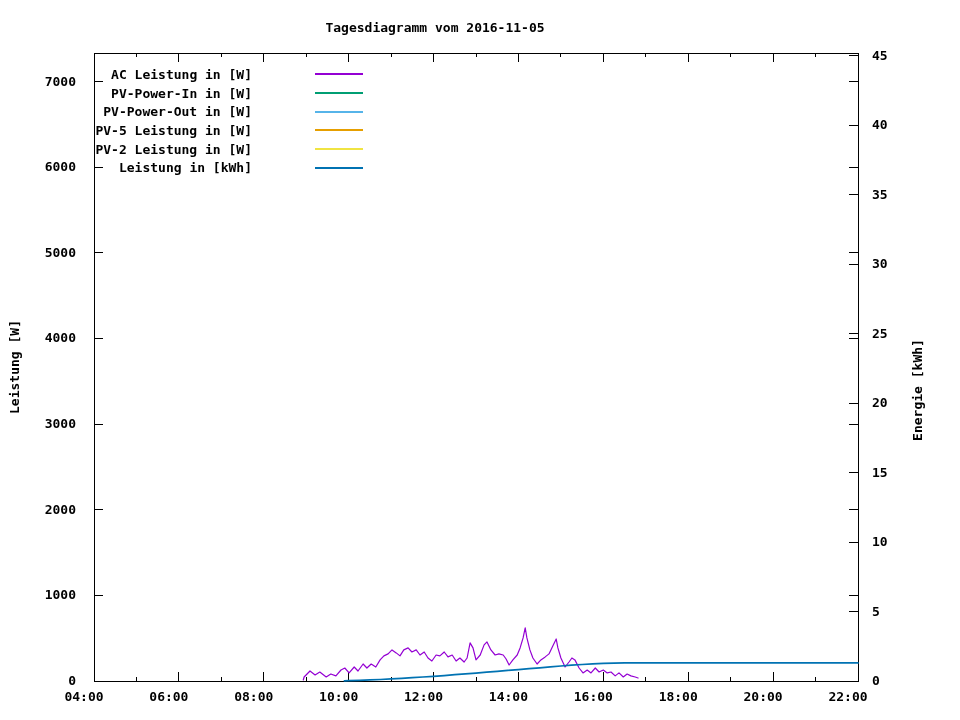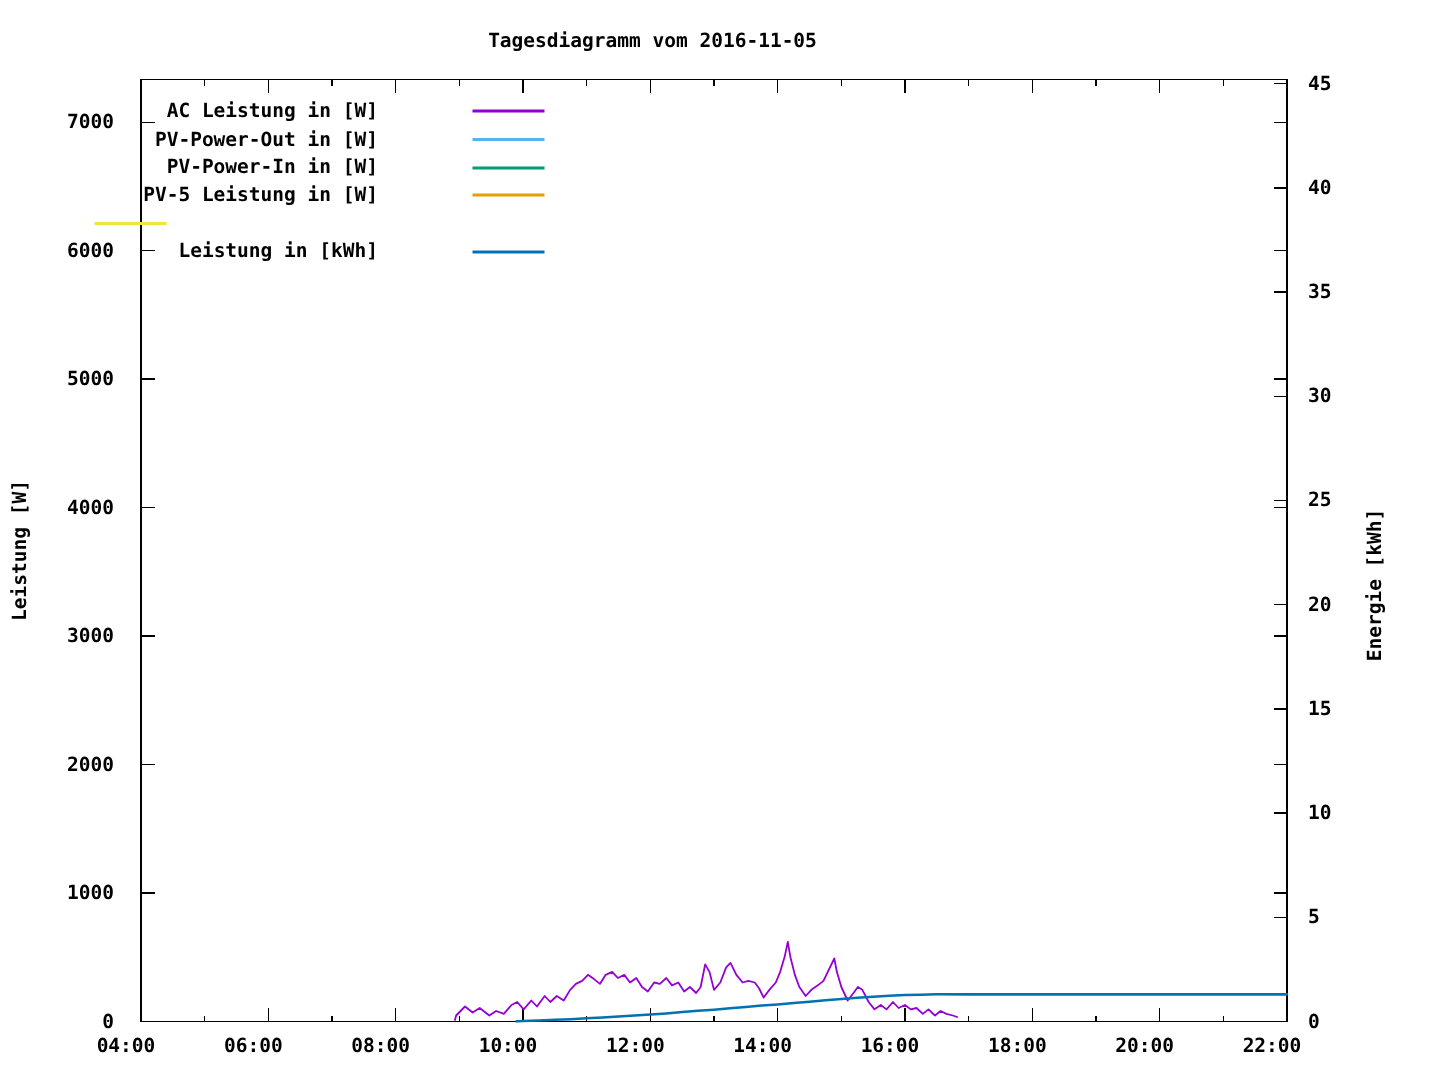--- a/index.html
+++ b/index.html
@@ -135,32 +135,33 @@
       <polyline points="303.3,680.0 304.1,677.0 310.0,671.0 315.1,675.0 319.8,672.0 326.2,677.0 330.8,674.0 335.9,675.9 341.0,670.0 344.8,668.0 349.1,672.9 354.2,667.0 358.0,671.0 363.1,664.0 366.9,668.0 371.2,664.0 375.8,667.0 380.1,659.9 383.9,655.9 388.1,653.9 392.0,649.9 396.2,652.9 400.0,655.9 403.8,649.9 408.1,647.9 411.9,652.0 416.2,649.9 420.0,655.0 424.2,652.0 428.0,658.0 431.9,661.0 436.1,655.0 439.9,655.9 444.2,652.0 448.0,656.9 452.2,655.0 456.1,661.0 459.9,658.0 464.1,662.0 467.1,658.0 470.1,642.9 473.0,647.9 476.0,659.9 480.2,655.0 484.1,644.9 487.0,641.9 490.9,649.9 495.1,655.0 498.9,653.9 503.2,655.0 506.1,659.0 509.1,665.0 512.9,659.9 517.2,655.0 520.1,647.9 523.1,637.9 525.2,627.9 526.9,637.9 529.9,649.9 532.9,658.0 537.1,664.0 540.9,659.9 545.2,656.9 549.0,653.9 552.8,645.9 556.2,639.0 557.9,647.9 560.9,658.0 565.1,667.0 569.0,662.0 571.9,658.0 574.9,659.9 579.1,668.0 583.0,672.9 587.2,670.0 591.0,672.9 595.3,668.0 599.1,672.0 603.3,670.0 607.2,672.9 611.0,672.0 615.2,675.9 619.0,672.9 623.3,677.0 627.1,674.0 630.9,675.9 635.2,677.0 638.1,678.0" fill="none" stroke="#9400d3" stroke-width="1.2" stroke-linejoin="round" stroke-linecap="round"></polyline>
       <polyline points="344.4,680.9 348.7,680.7 359.3,680.3 369.9,679.9 380.5,679.5 391.1,678.9 401.7,678.4 412.3,677.7 422.9,677.0 433.6,676.3 444.2,675.6 454.8,674.7 465.4,673.9 476.0,673.1 486.6,672.1 497.2,671.3 507.8,670.4 518.4,669.6 529.1,668.6 539.7,667.8 550.3,666.8 560.9,666.0 571.5,665.2 582.1,664.5 592.7,663.8 603.3,663.4 613.9,663.1 624.6,662.9 645.8,662.9 688.2,662.9 730.7,662.9 773.1,662.9 815.6,662.9 858.0,662.9" fill="none" stroke="#0072b2" stroke-width="1.7" stroke-linejoin="round" stroke-linecap="round"></polyline>
     </svg>
 
   <div class="legend">
     <div class="legend-row">
       <span class="legend-label">AC Leistung in [W]</span>
       <span class="legend-line" style="background: rgb(148, 0, 211);"></span>
     </div>
     <div class="legend-row">
+      <span class="legend-label">PV-Power-In in [W]</span>
+      <span class="legend-line" style="background: rgb(0, 158, 115);"></span>
+    </div>
+    <div class="legend-row">
       <span class="legend-label">PV-Power-Out in [W]</span>
       <span class="legend-line" style="background: rgb(86, 180, 233);"></span>
-    </div>
-    <div class="legend-row">
-      <span class="legend-label">PV-Power-In in [W]</span>
-      <span class="legend-line" style="background: rgb(0, 158, 115);"></span>
     </div>
     <div class="legend-row">
       <span class="legend-label">PV-5 Leistung in [W]</span>
       <span class="legend-line" style="background: rgb(230, 159, 0);"></span>
     </div>
     <div class="legend-row">
+      <span class="legend-label">PV-2 Leistung in [W]</span>
       <span class="legend-line" style="background: rgb(240, 228, 66);"></span>
     </div>
     <div class="legend-row">
       <span class="legend-label">Leistung in [kWh]</span>
       <span class="legend-line" style="background: rgb(0, 114, 178);"></span>
     </div>
   </div>
 
 </div>
 

